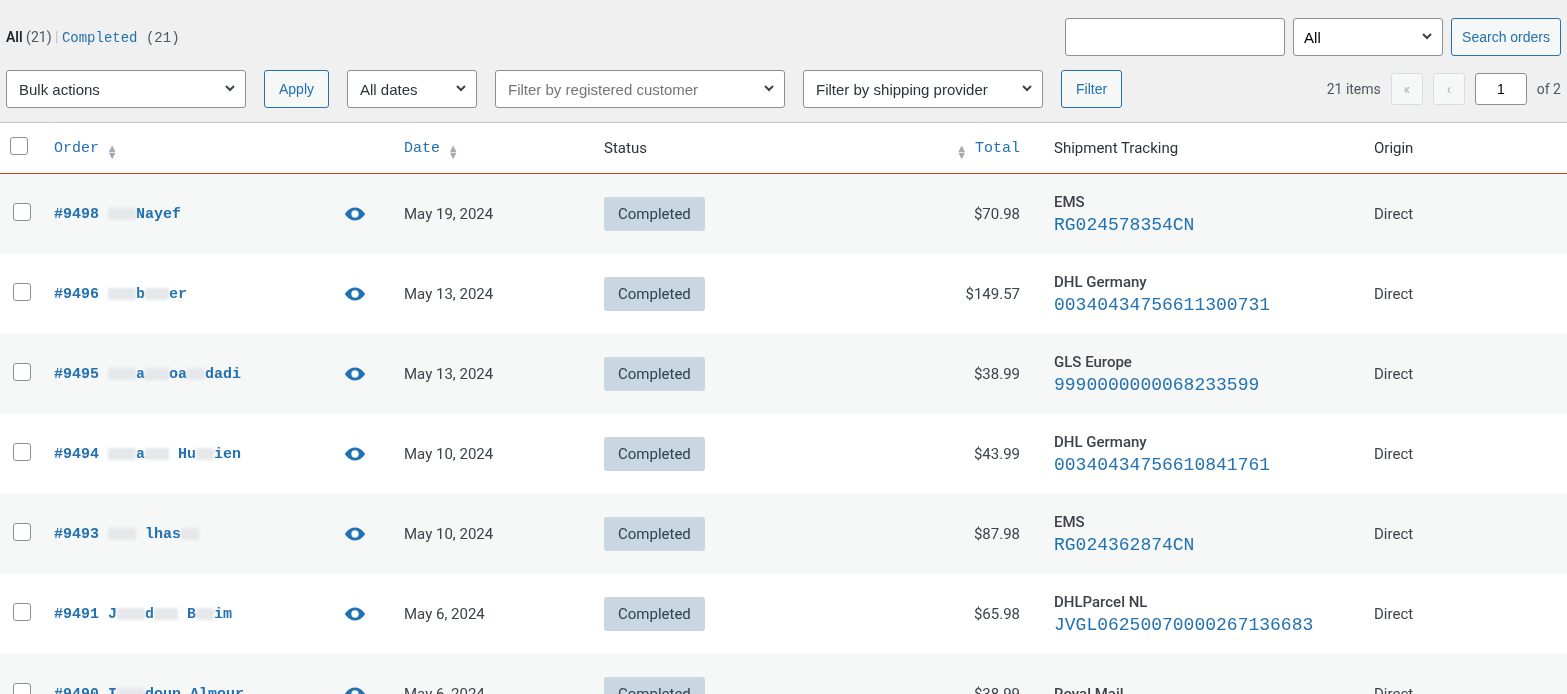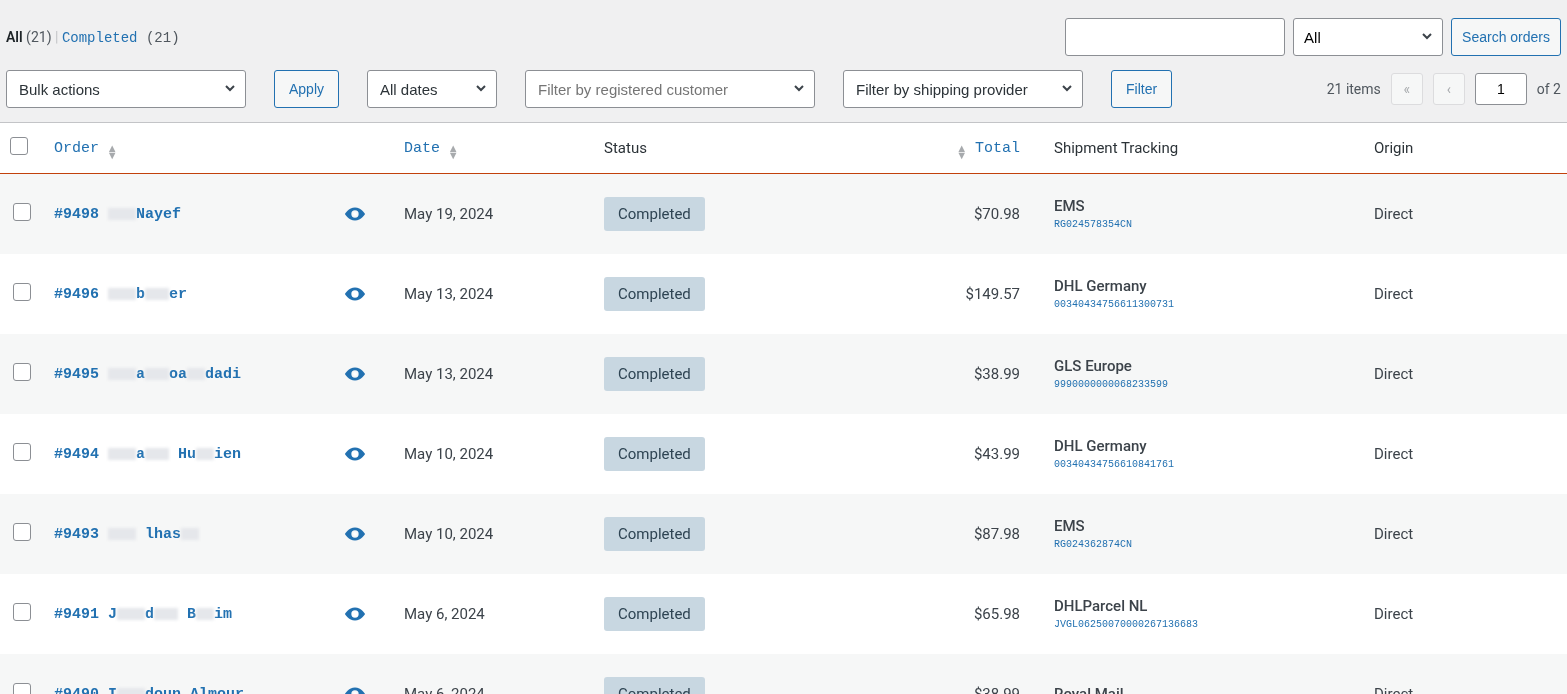--- a/index.html
+++ b/index.html
@@ -62,21 +62,21 @@
     cursor: pointer;
   }
 
   
   .tablenav {
     display: flex;
     align-items: center;
     justify-content: space-between;
     padding: 14px 6px 14px 6px;
   }
-  .tablenav .actions { display: flex; align-items: center; gap: 28px; flex-wrap: wrap; }
+  .tablenav .actions { display: flex; align-items: center; gap: 18px; flex-wrap: wrap; }
   .sel {
     border: 1px solid #8c8f94;
     border-radius: 3px;
     height: 38px;
     padding: 0 32px 0 12px;
     font-size: 15px;
     background: #fff;
     appearance: none;
     color: #2c3338;
   }
@@ -172,21 +172,21 @@
   .status-badge {
     display: inline-block;
     background: #c8d7e1;
     color: #2e4453;
     border-radius: 3px;
     padding: 8px 14px;
     font-size: 15px;
   }
 
   .track-provider { color: #3c434a; font-size: 15px; font-weight: 500; }
-  .track-num { color: #2271b1; font-size: 10px; margin-top: 4px; display: block; }
+  .track-num { color: #2271b1; font-size: 18px; margin-top: 4px; display: block; }
 
   thead th.col-total a { color: #2271b1; }
 </style>
 </head>
 <body>
 
 <div class="wrap">
 
   <div class="top-row">
     <div class="subsubsub">

